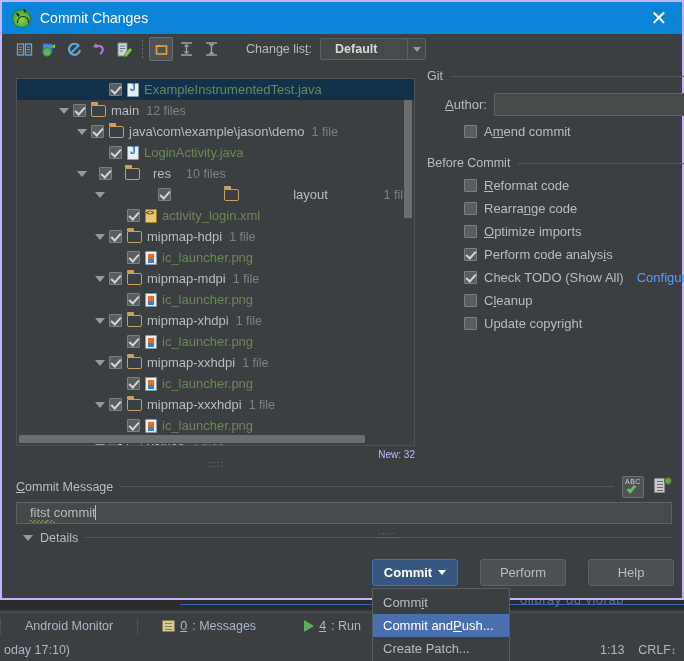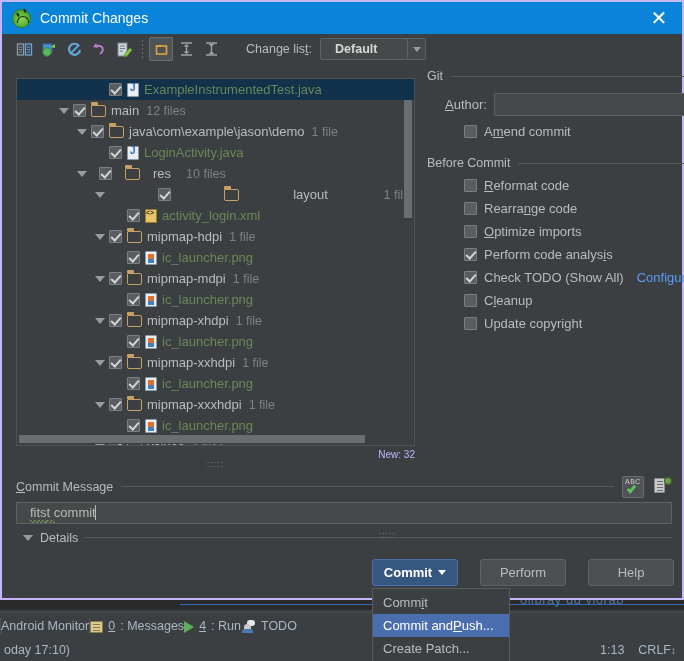--- a/index.html
+++ b/index.html
@@ -44,21 +44,21 @@
   }
 
   
   #statusbar {
     position: absolute; left: 0; top: 612px; width: 684px; height: 26px;
     background: #3c3f41;
     border-top: 1px solid #4a4d4f;
     display: flex; align-items: center;
     color: #a9b7c6; font-size: 12.5px;
   }
-  .sb-item { display: flex; align-items: flex-end; gap: 5px; padding: 0 0; white-space: nowrap; }
+  .sb-item { display: flex; align-items: center; gap: 5px; padding: 0 24px; white-space: nowrap; }
   .sb-sep { width: 1px; height: 16px; background: #4f5254; }
   .sb-u { text-decoration: underline; }
   #statusbar2 {
     position: absolute; left: 0; top: 638px; width: 684px; height: 23px;
     background: #3c3f41;
     color: #a9b7c6; font-size: 12.5px;
     display: flex; align-items: center;
   }
   .sb2-left { padding-left: 4px; white-space: nowrap; }
   .sb2-right { margin-left: auto; display: flex; align-items: center; gap: 14px; padding-right: 8px; }

